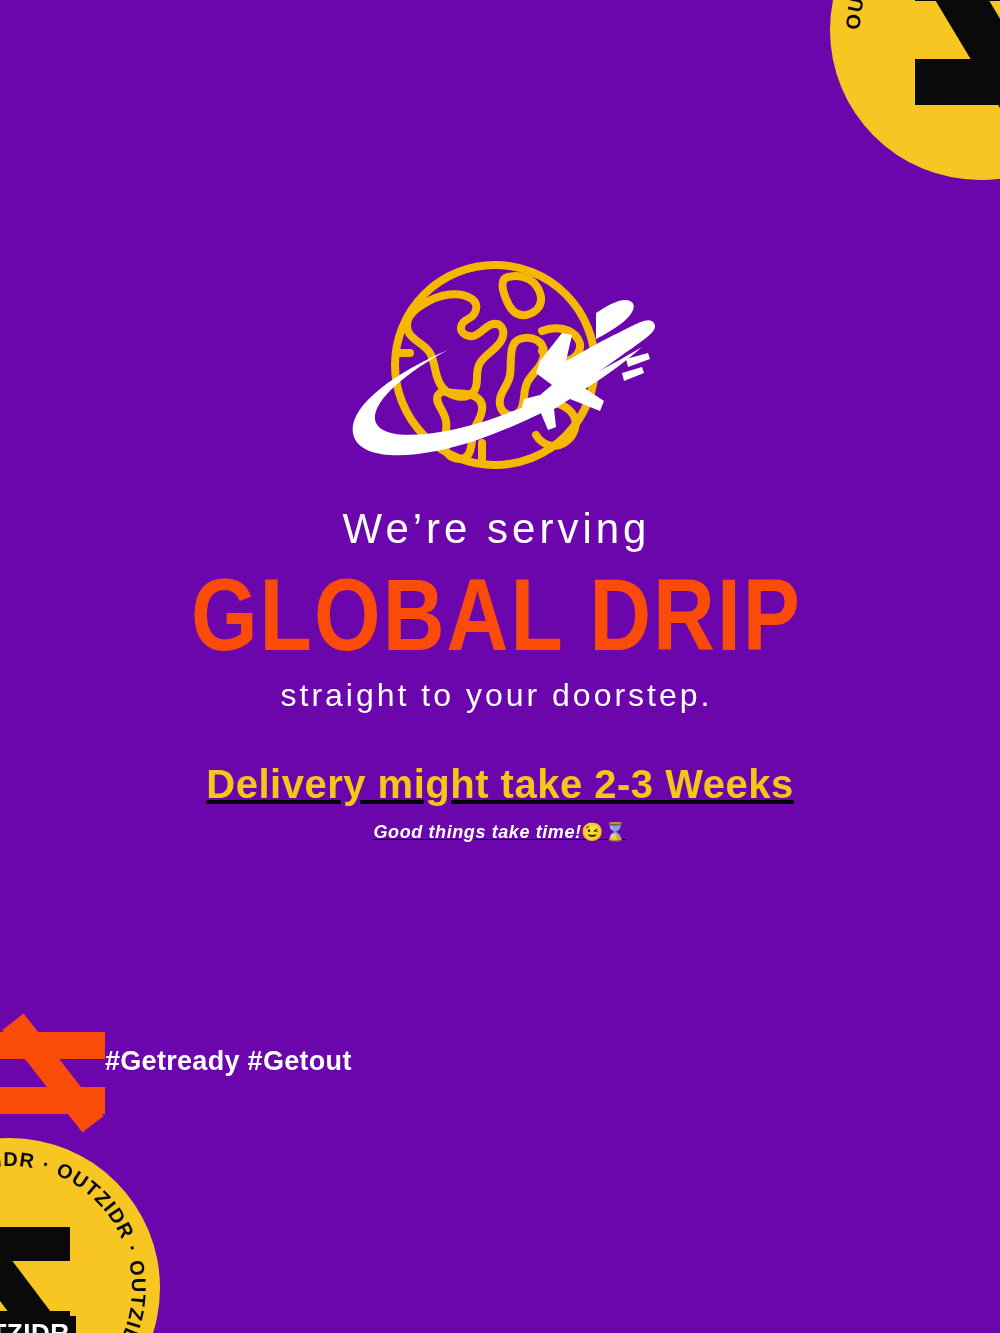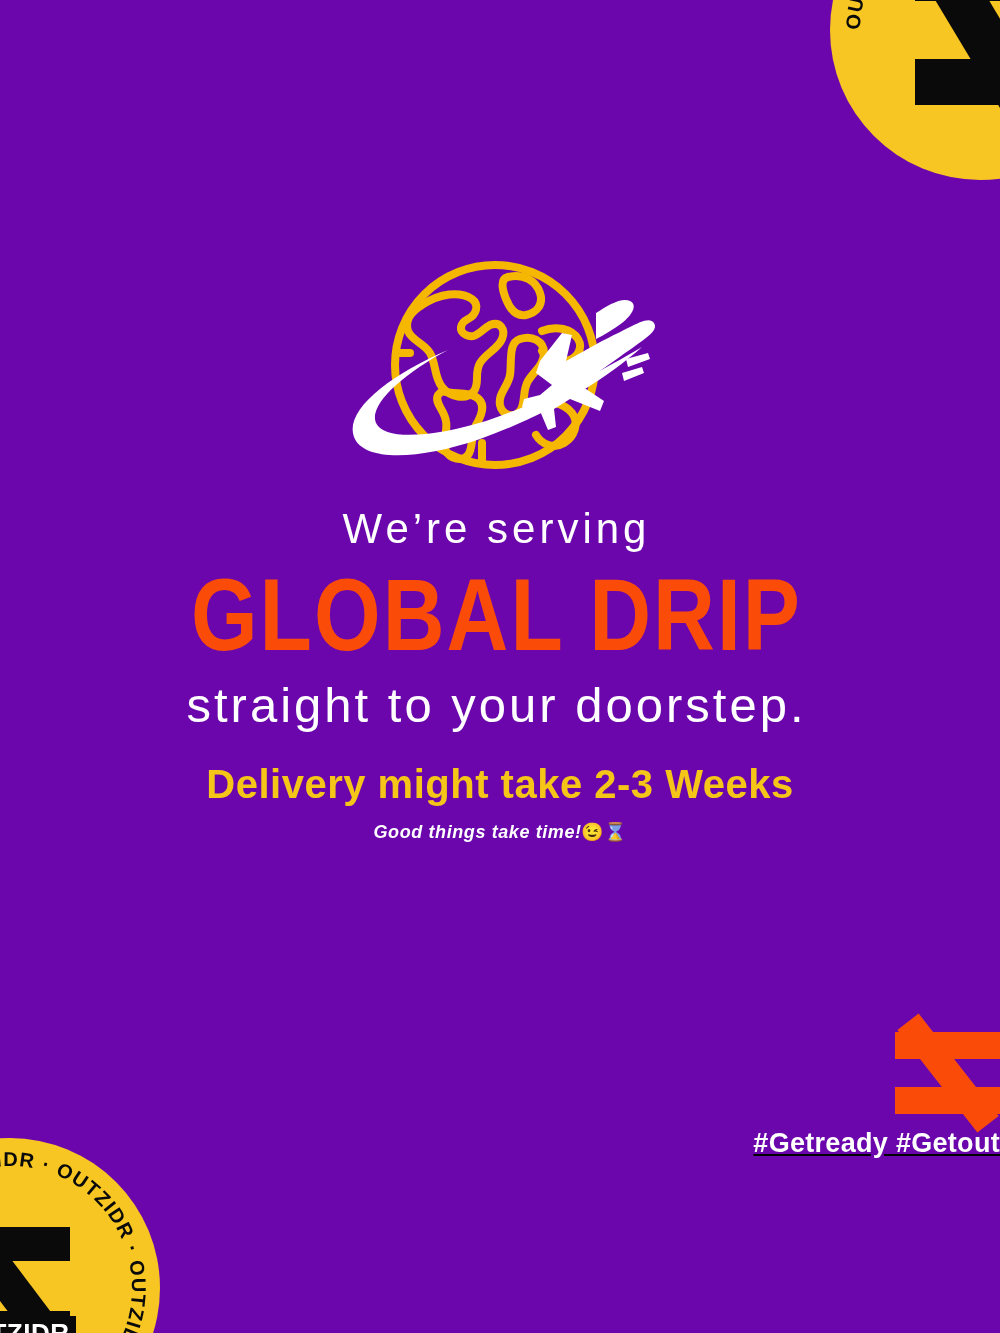--- a/index.html
+++ b/index.html
@@ -118,34 +118,35 @@
     font-weight: 700;
     letter-spacing: 2px;
     line-height: 1.05;
     margin-top: 8px;
     transform: scaleX(1.02) scaleY(1.22);
     transform-origin: center top;
     white-space: nowrap;
   }
   #headline-tail {
     color: #FFFFFF;
-    font-size: 49px;
+    font-size: 32px;
     font-weight: 300;
     letter-spacing: 3px;
     line-height: 1.15;
     margin-top: 28px;
   }
 
   
   #delivery-block {
     position: absolute;
     left: 0;
     right: 0;
     top: 760px;
     text-align: center;
+    text-decoration: underline;
   }
   #delivery-headline {
     color: #F5C518;
     font-size: 40px;
     font-weight: 700;
     letter-spacing: 0.5px;
     line-height: 1.2;
   }
   #delivery-subline {
     color: #FFFFFF;
@@ -161,23 +162,21 @@
     letter-spacing: 0;
   }
 
   
   #footer-block {
     position: absolute;
     left: 0;
     right: 0;
     top: 1032px;
     display: flex;
-    flex-direction: column;
-    align-items: flex-end;
-    text-decoration: underline;
+    align-items: flex-start;
   }
   #footer-hashtags {
     color: #FFFFFF;
     font-size: 27px;
     font-weight: 700;
     letter-spacing: 0.3px;
     margin-top: 14px;
   }
 </style>
 </head>

